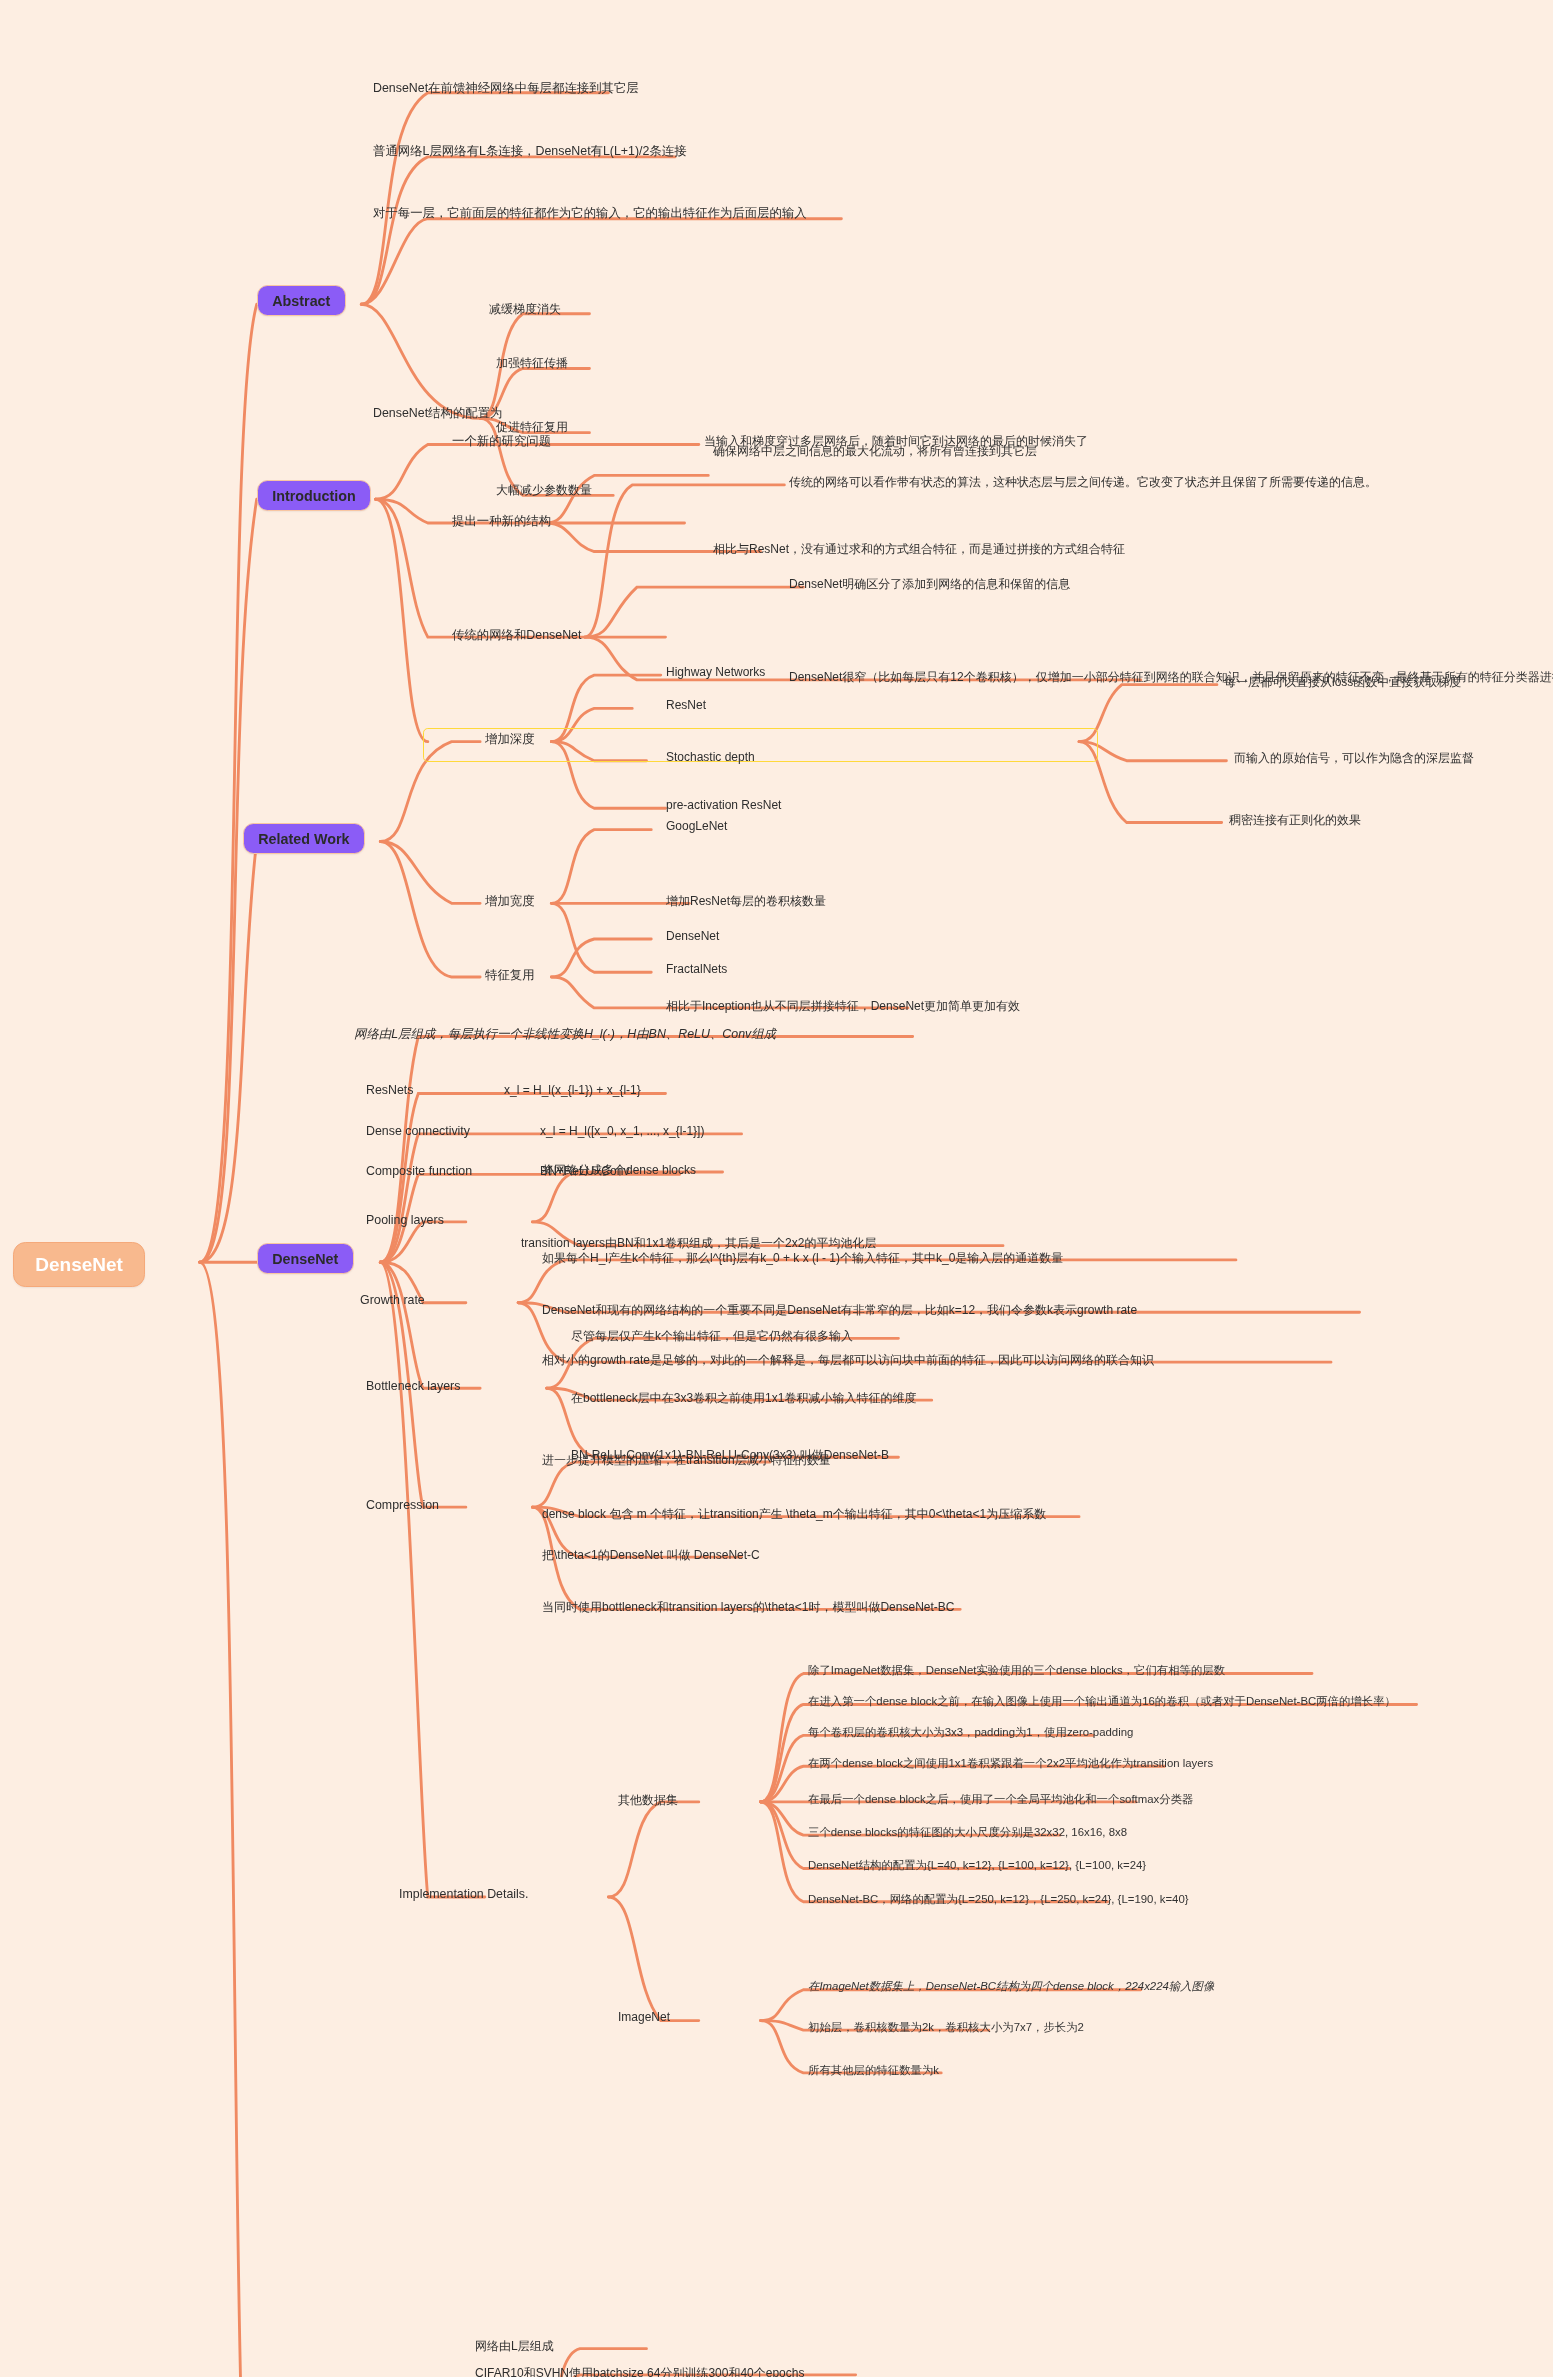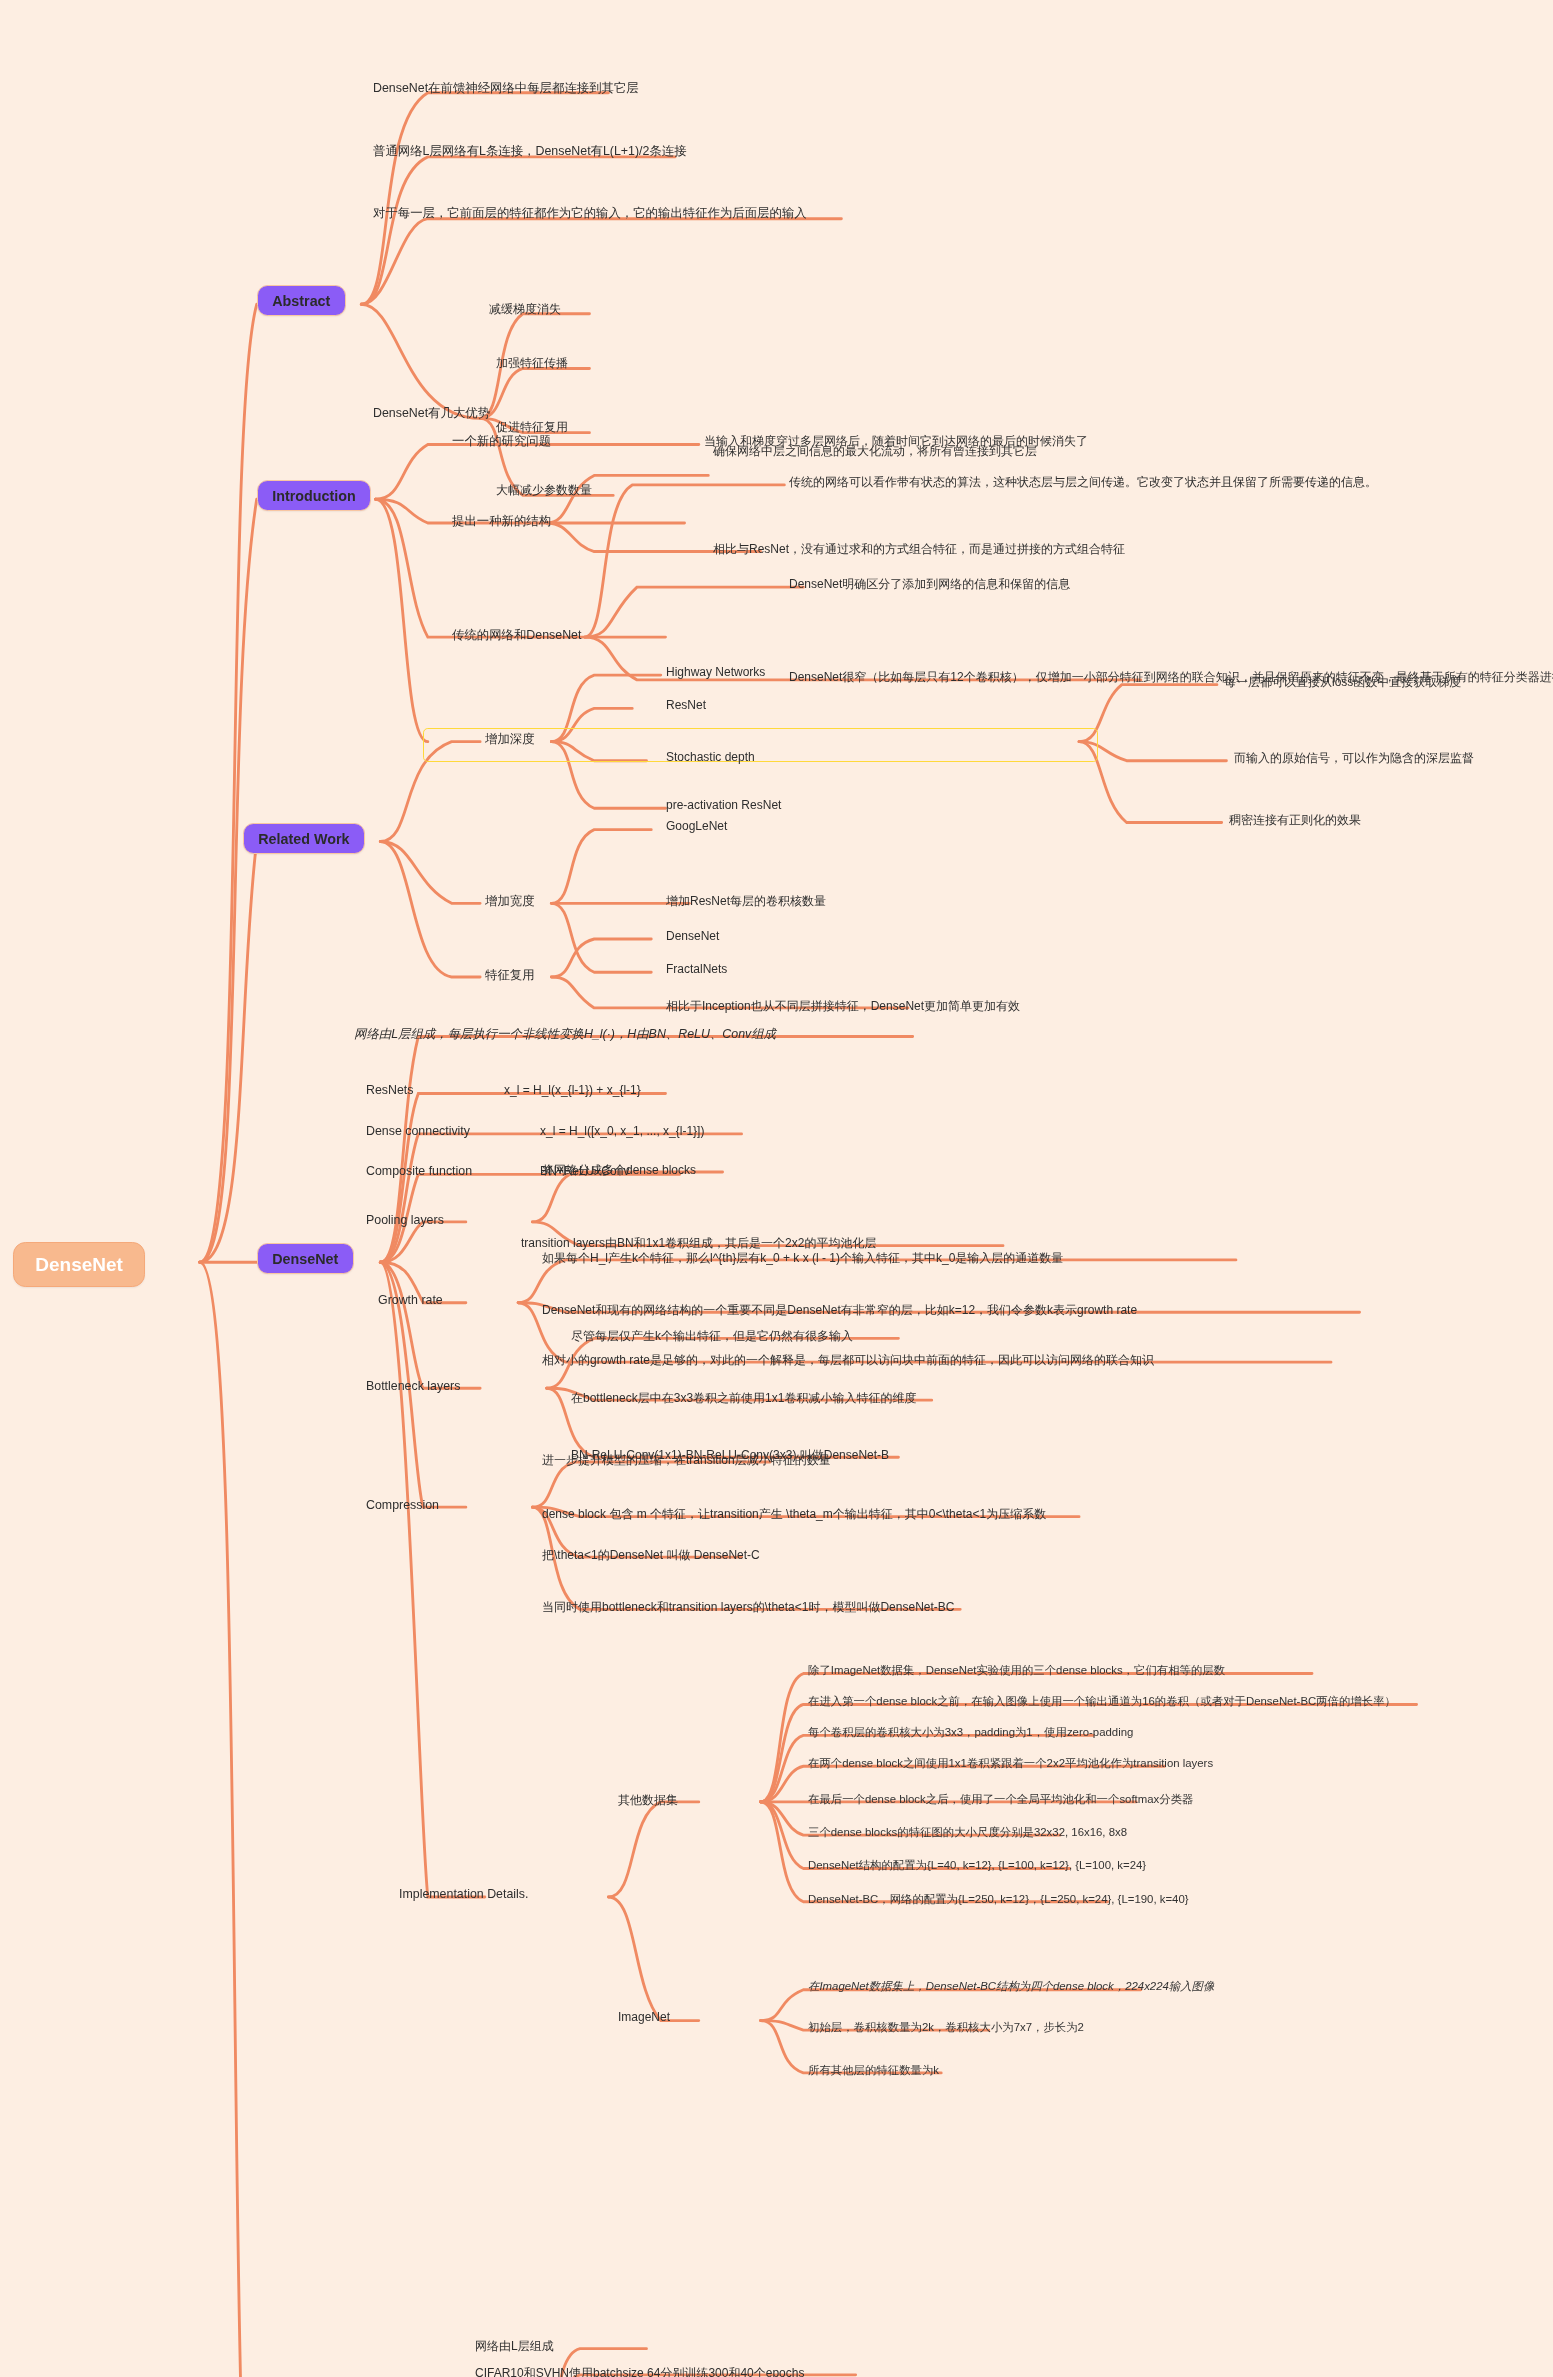--- a/index.html
+++ b/index.html
@@ -189,21 +189,21 @@
   <div class="node l2" style="left:373px; top:80px;">
     <span>DenseNet在前馈神经网络中每层都连接到其它层</span>
   </div>
   <div class="node l2" style="left:373px; top:143px;">
     <span>普通网络L层网络有L条连接，DenseNet有L(L+1)/2条连接</span>
   </div>
   <div class="node l2" style="left:373px; top:205px;">
     <span>对于每一层，它前面层的特征都作为它的输入，它的输出特征作为后面层的输入</span>
   </div>
   <div class="node l2" style="left:373px; top:405px;">
-    <span>DenseNet有几大优势</span>
+    <span>DenseNet结构的配置为</span>
   </div>
   <div class="node l3" style="left:489px; top:301px;">
     <span>减缓梯度消失</span>
   </div>
   <div class="node l3" style="left:496px; top:355px;">
     <span>加强特征传播</span>
   </div>
   <div class="node l3" style="left:496px; top:419px;">
     <span>促进特征复用</span>
   </div>
@@ -320,21 +320,21 @@
   </div>
   <div class="node l2" style="left:366px; top:1213px;">
     <span>Pooling layers</span>
   </div>
   <div class="node l3" style="left:542px; top:1162px;">
     <span>将网络分成多个dense blocks</span>
   </div>
   <div class="node l3" style="left:521px; top:1235px;">
     <span>transition layers由BN和1x1卷积组成，其后是一个2x2的平均池化层</span>
   </div>
-  <div class="node l2" style="left:378px; top:1293px;text-align:center;">
+  <div class="node l2" style="left:360px; top:1293px;text-align:center;">
     <span>Growth rate</span>
   </div>
   <div class="node l3" style="left:542px; top:1250px;">
     <span>如果每个H_l产生k个特征，那么l^{th}层有k_0 + k x (l - 1)个输入特征，其中k_0是输入层的通道数量</span>
   </div>
   <div class="node l3" style="left:542px; top:1302px;">
     <span>DenseNet和现有的网络结构的一个重要不同是DenseNet有非常窄的层，比如k=12，我们令参数k表示growth rate</span>
   </div>
   <div class="node l3" style="left:542px; top:1352px;">
     <span>相对小的growth rate是足够的，对此的一个解释是，每层都可以访问块中前面的特征，因此可以访问网络的联合知识</span>

